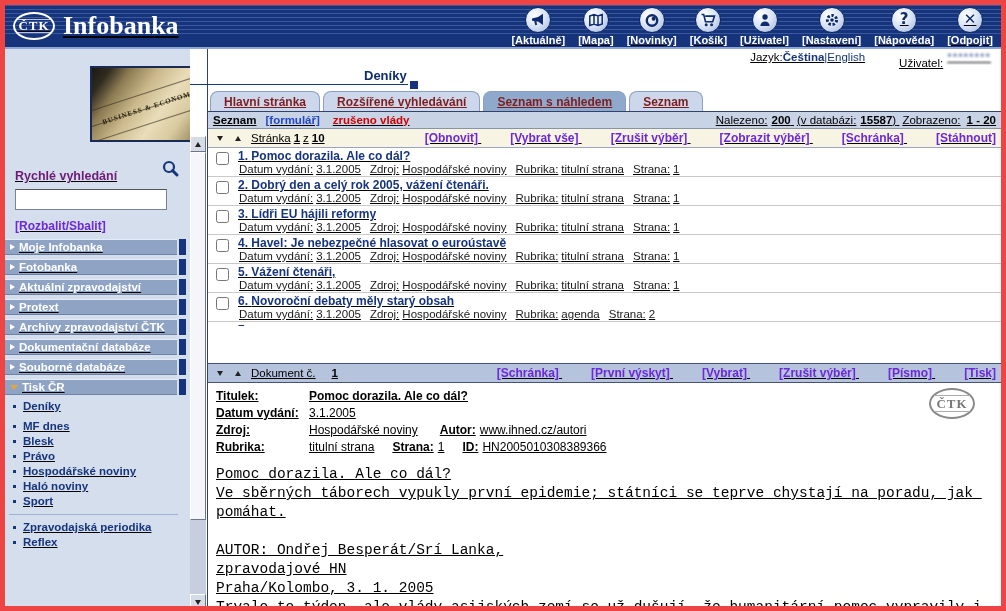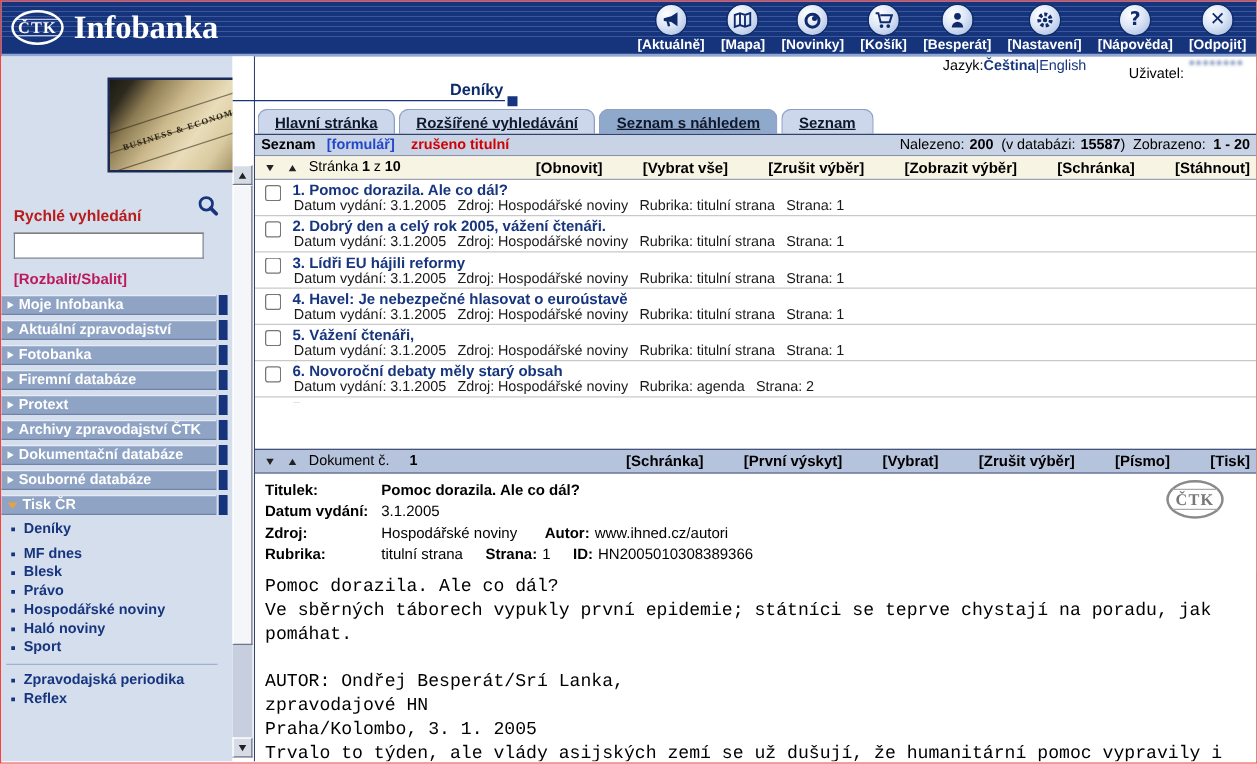--- a/index.html
+++ b/index.html
@@ -1,17 +1,17 @@
 <!DOCTYPE html>
 <html><head>
 <meta charset="utf-8">
 <style>
   * { margin:0; padding:0; box-sizing:border-box; }
   html,body { width:1006px; height:611px; font-family:"Liberation Sans", sans-serif; background:#fff; }
-  .window { width:1006px; height:611px; border:1px solid #ef4444; overflow:hidden; position:relative; background:#fff; }
+  .window { width:1006px; height:611px; border:5px solid #ef4444; overflow:hidden; position:relative; background:#fff;text-decoration:underline; }
 
   
   .banner { height:44px; background:#16347C; border-bottom:2px solid #8FA6D4; display:flex; align-items:center; position:relative; overflow:hidden; }
   .banner-stripes { position:absolute; left:0; top:0; right:0; height:30px;
       background:repeating-linear-gradient(180deg, rgba(130,155,215,0.35) 0 1px, transparent 1px 4px); pointer-events:none; }
   .brand-wrap { display:flex; align-items:center; margin-left:8px; position:relative; z-index:1; }
   .ctk-oval { width:42px; height:28px; border:2px solid #fff; border-radius:50%; display:flex; align-items:center; justify-content:center;
       color:#fff; font:bold 13px "Liberation Serif", serif; letter-spacing:1px; position:relative; }
   .ctk-oval::before, .ctk-oval::after { content:""; position:absolute; left:2px; right:2px; height:1px; background:rgba(255,255,255,0.7); }
   .ctk-oval::before { top:5px; } .ctk-oval::after { bottom:5px; }
@@ -36,23 +36,23 @@
   .lang-alt { color:#16357E; }
   .user-label { margin-right:4px;margin-top:12px; }
   .user-value { color:#7C8FB8; font-weight:bold; filter:blur(1.3px); letter-spacing:1px; }
 
   
   .news-photo { position:absolute; left:85px; top:17px; width:106px; height:76px; border:2px solid #1B2A55; overflow:hidden; z-index:5;
       background:linear-gradient(125deg, #1a1a14 0%, #2e2a1e 12%, #8c7a52 26%, #cbb98c 45%, #e9ddba 65%, #d9cba0 82%, #9c8a60 100%); }
   .news-photo .paper-line { position:absolute; background:rgba(40,32,16,0.55); height:1px; width:140%; left:-10%; transform:rotate(-18deg); }
   .photo-caption { position:absolute; left:8px; top:34px; transform:rotate(-18deg); color:#2c2413; font:bold 7px "Liberation Serif", serif; letter-spacing:1px; white-space:nowrap; }
   .quick-search { margin:110px 10px 0 10px; display:flex; align-items:flex-end; justify-content:space-between; }
-  .quick-search-label { font:bold 12.5px "Liberation Sans", sans-serif; color:#b91c1c; }
+  .quick-search-label { font:bold 12.5px "Liberation Sans", sans-serif; color:#701a75; }
   .search-input { display:block; margin:6px 14px 0 10px; width:152px; height:21px; border:1px solid #7A8294; border-top-color:#555; background:#fff; font-size:12px; padding:0 3px; }
-  .expand-link { margin:9px 10px 6px 10px; font:bold 12px "Liberation Sans", sans-serif; color:#be185d; cursor:pointer; }
+  .expand-link { margin:9px 10px 6px 10px; font:bold 12px "Liberation Sans", sans-serif; color:#6d28d9; cursor:pointer; }
   .nav-bar { position:relative; margin:0 4px 4px 0; height:16px; background:#8FA3C4; border-top:1px solid #E6ECF5; border-bottom:1px solid #6F83A8;
       color:#fff; font:bold 11.5px "Liberation Sans", sans-serif; display:flex; align-items:center; padding-left:5px; cursor:pointer; white-space:nowrap; }
   .nav-bar::after { content:""; position:absolute; right:0; top:-1px; bottom:-1px; width:7px; background:#16347C; border-left:2px solid #D4DEEC; }
   .tri-r { width:0; height:0; border-top:3.5px solid transparent; border-bottom:3.5px solid transparent; border-left:5px solid #fff; margin-right:4px; flex:none; }
   .tri-d-orange { width:0; height:0; border-left:4px solid transparent; border-right:4px solid transparent; border-top:5px solid #E8A33C; margin-right:4px; flex:none; }
   .sub-link { position:relative; padding-left:18px; font:bold 11.5px "Liberation Sans", sans-serif; color:#16357E; line-height:15px; cursor:pointer; white-space:nowrap; }
   .sub-link::before { content:""; position:absolute; left:8px; top:6px; width:3px; height:3px; background:#16357E; }
   .sub-link.first { margin-bottom:5px; }
   .sub-div { border-top:1px solid #9FB3D0; margin:5px 12px 5px 4px; }
 
@@ -65,38 +65,38 @@
   .tri-u-s { width:0; height:0; border-left:3.5px solid transparent; border-right:3.5px solid transparent; border-bottom:5px solid #222; }
   .tri-d-s { width:0; height:0; border-left:3.5px solid transparent; border-right:3.5px solid transparent; border-top:5px solid #222; }
 
   
   .title-row { height:25px; position:relative; }
   .title-line { position:absolute; left:-18px; top:19px; width:218px; height:1px; background:#16357E; }
   .page-title { position:absolute; left:156px; top:3px; font:bold 13px "Liberation Sans", sans-serif; color:#0E2B6B; }
   .title-square { position:absolute; left:202px; top:16px; width:8px; height:8px; background:#16357E; }
   .tabs-row { height:21px; display:flex; align-items:flex-end; padding-left:2px; }
   .tab { margin-right:3px; padding:3px 13px 2px; border:1px solid #8CA0C4; border-bottom:none; border-radius:8px 8px 0 0;
-      background:#CDD7EC; font:bold 12px "Liberation Sans", sans-serif; color:#0f172a; text-decoration:underline; cursor:pointer; white-space:nowrap; }
+      background:#CDD7EC; font:bold 12px "Liberation Sans", sans-serif; color:#7f1d1d; text-decoration:underline; cursor:pointer; white-space:nowrap; }
   .tab.active { background:#8FA9CC; }
 
   
   .list-header { height:18px; background:#C9D3E6; border-top:1px solid #33426B; border-bottom:1px solid #8893A8; display:flex; align-items:center; padding:0 5px; font-size:11.5px; }
   .lh-title { font-weight:bold; color:#000; }
   .lh-form { font-weight:bold; color:#2247C8; margin-left:9px; cursor:pointer; }
   .lh-notice { font-weight:bold; color:#D00000; margin-left:13px; }
   .lh-right { margin-left:auto; color:#000; white-space:nowrap; }
   .lh-right b { font-weight:bold; }
   .lh-right span { margin-left:3px; }
 
   
   .cream-bar { height:19px; background:#F8F4E4; border-bottom:1px solid #9AA5BC; display:flex; align-items:center; padding:0 5px; font-size:11.5px; color:#000; }
   .cream-bar .tri-d-s { margin:0 4px; } .cream-bar .tri-u-s { margin:0 10px 0 8px; }
   .pager-b { font-weight:bold; margin:0 3px; }
   .cream-links { margin-left:auto; white-space:nowrap; }
-  .blink { font:bold 12px "Liberation Sans", sans-serif; color:#000000; margin-left:9px; cursor:pointer;padding-left:20px; }
+  .blink { font:bold 12px "Liberation Sans", sans-serif; color:#6d28d9; margin-left:9px; cursor:pointer;padding-left:20px; }
 
   
   .results { height:215px; overflow:hidden; background:#fff; }
   .item { position:relative; height:29px; padding:2px 0 0 30px; border-bottom:1px solid #C9C9C9; }
   .item input { position:absolute; left:8px; top:4px; width:13px; height:13px; }
   .item-title { font:bold 12px "Liberation Sans", sans-serif; color:#16357E; line-height:13px; cursor:pointer; white-space:nowrap; }
   .item-meta { font-size:11.5px; color:#1A1A1A; line-height:13px; padding-left:1px; white-space:nowrap; }
   .item-meta .v { margin-right:9px; }
   .item-meta .l { margin-right:3px; }
   .item.partial { height:4px; border-bottom:none; overflow:hidden; }
@@ -171,21 +171,21 @@
         </div>
         <div class="nav-label">[Košík]</div>
       </div>
       <div class="nav-item">
         <div class="icon-circle">
           <svg width="16" height="16" viewBox="0 0 16 16">
               <circle cx="8" cy="5" r="2.7" fill="#0F2B6E"></circle>
               <path d="M3.4 14 a4.6 4.6 0 0 1 9.2 0 Z" fill="#0F2B6E"></path>
             </svg>
         </div>
-        <div class="nav-label">[Besperát]</div>
+        <div class="nav-label">[Uživatel]</div>
       </div>
       <div class="nav-item">
         <div class="icon-circle">
           <svg width="16" height="16" viewBox="0 0 16 16">
               <circle cx="8" cy="8" r="4.6" fill="none" stroke="#0F2B6E" stroke-width="3" stroke-dasharray="2.4 1.7"></circle>
               <circle cx="8" cy="8" r="1.8" fill="#0F2B6E"></circle>
             </svg>
         </div>
         <div class="nav-label">[Nastavení]</div>
       </div>
@@ -225,29 +225,25 @@
       </div>
       <input class="search-input" type="text" value="" style="">
       <div class="expand-link">[Rozbalit/Sbalit]</div>
 
       <div class="nav-bar">
           <span class="tri-r"></span>
           <span>Moje Infobanka</span>
         </div>
       <div class="nav-bar">
           <span class="tri-r"></span>
+          <span>Fotobanka</span>
+        </div>
+      <div class="nav-bar">
+          <span class="tri-r"></span>
           <span>Aktuální zpravodajství</span>
-        </div>
-      <div class="nav-bar">
-          <span class="tri-r"></span>
-          <span>Fotobanka</span>
-        </div>
-      <div class="nav-bar">
-          <span class="tri-r"></span>
-          <span>Firemní databáze</span>
         </div>
       <div class="nav-bar">
           <span class="tri-r"></span>
           <span>Protext</span>
         </div>
       <div class="nav-bar">
           <span class="tri-r"></span>
           <span>Archivy zpravodajství ČTK</span>
         </div>
       <div class="nav-bar">
@@ -310,21 +306,21 @@
       <div class="tabs-row">
         <div class="tab">Hlavní stránka</div>
         <div class="tab">Rozšířené vyhledávání</div>
         <div class="tab active">Seznam s náhledem</div>
         <div class="tab">Seznam</div>
       </div>
 
       <div class="list-header">
         <span class="lh-title">Seznam</span>
         <span class="lh-form">[formulář]</span>
-        <span class="lh-notice">zrušeno titulní</span>
+        <span class="lh-notice">zrušeno vlády</span>
         <span class="lh-right">
           <span>Nalezeno:</span><b style="margin-left:4px">200</b>
           <span>(v databázi:</span><b style="margin-left:4px">15587</b><span style="margin-left:0">)</span>
           <span>Zobrazeno:</span><b style="margin-left:6px">1 - 20</b>
         </span>
       </div>
 
       <div class="cream-bar">
         <span class="tri-d-s"></span>
         <span class="tri-u-s"></span>

